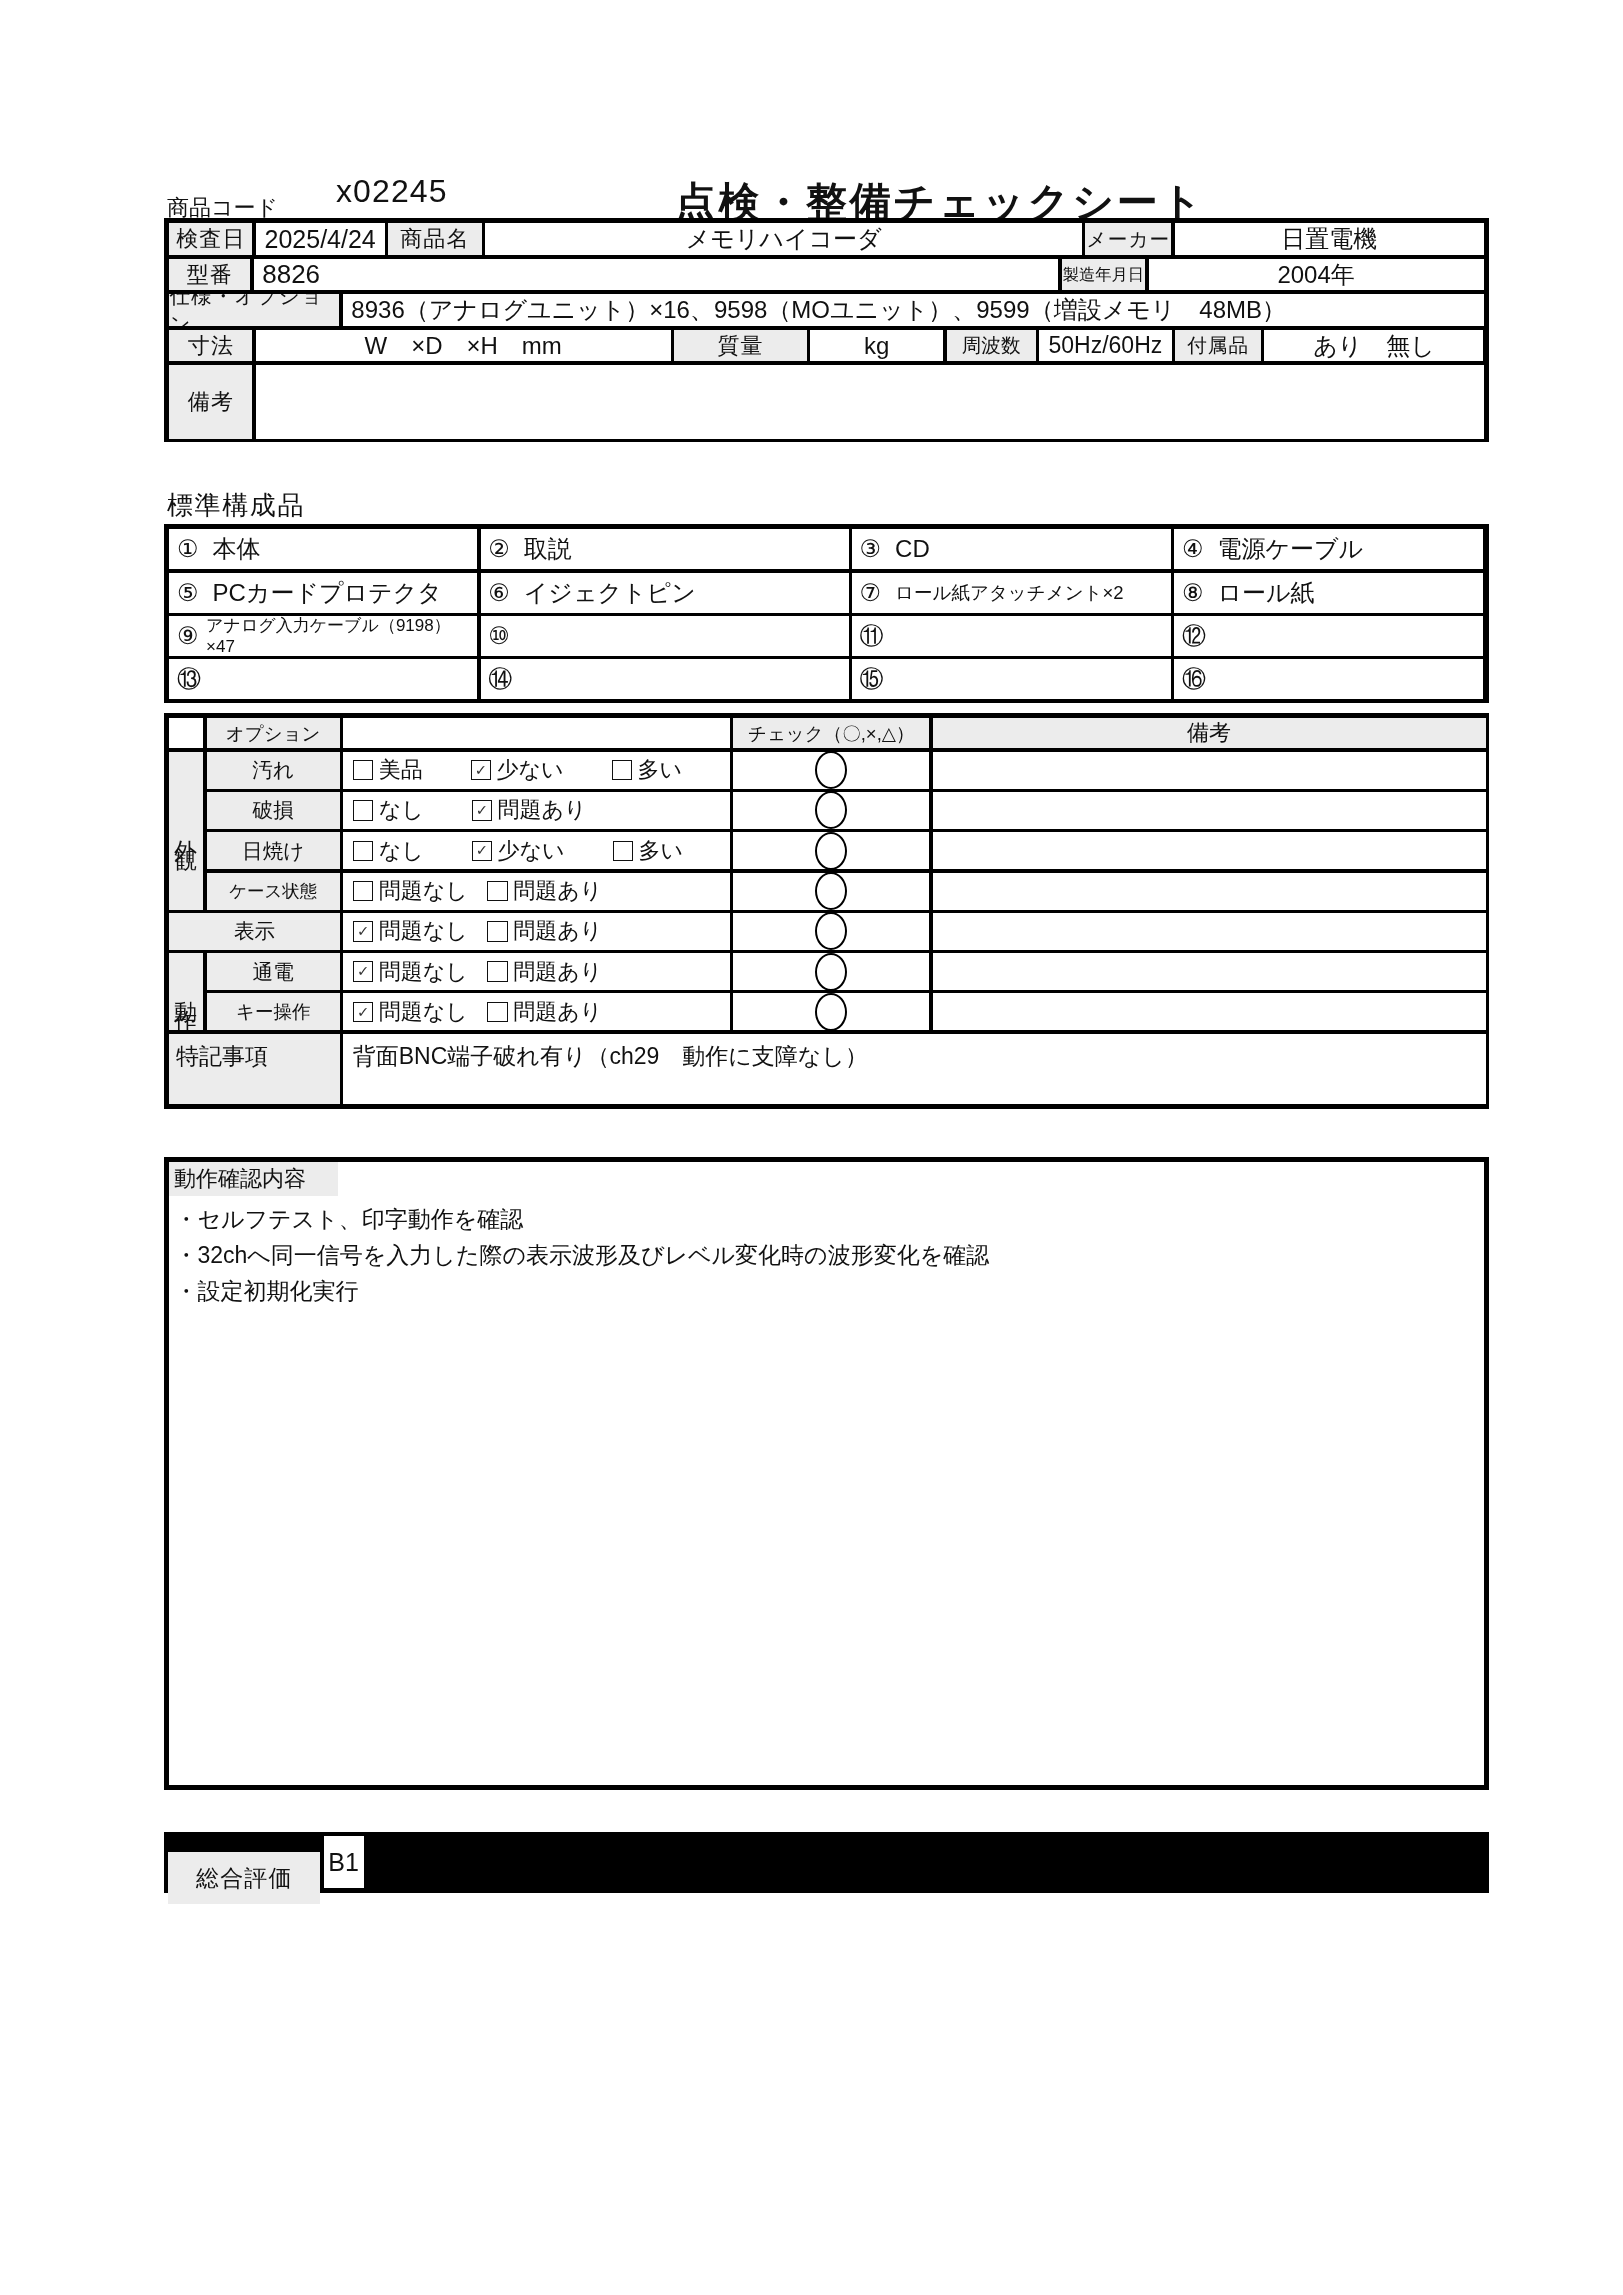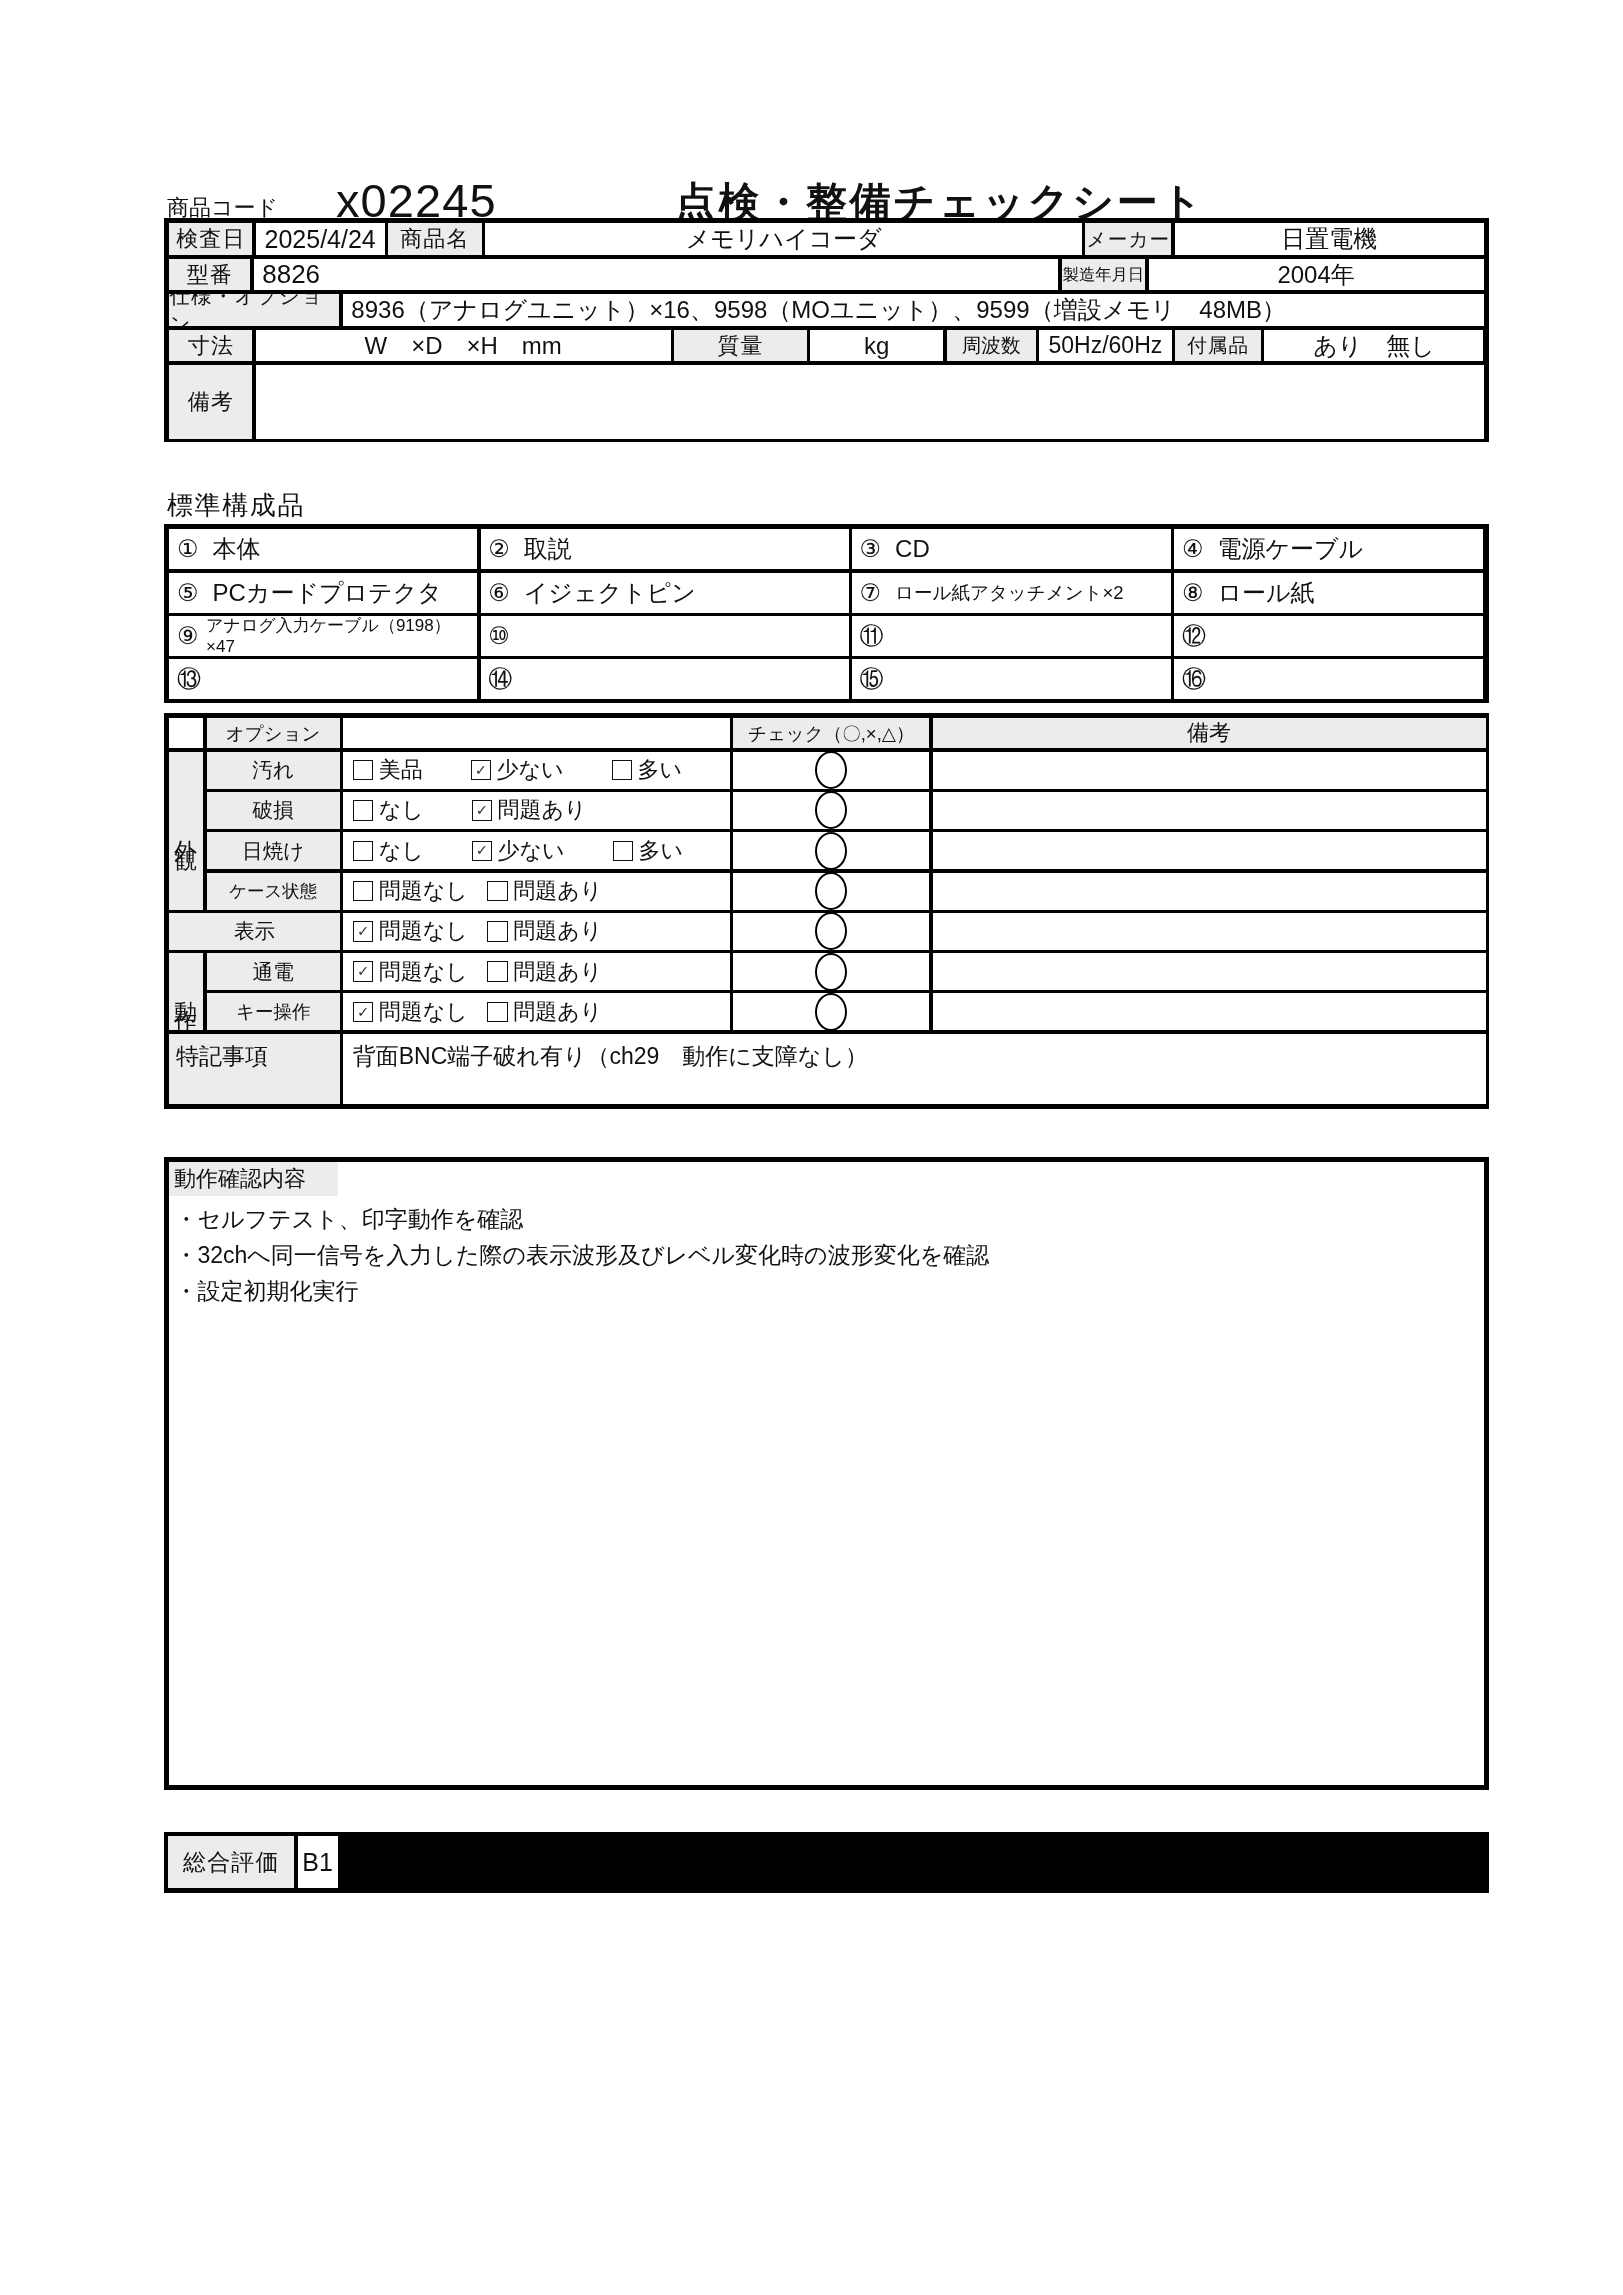--- a/index.html
+++ b/index.html
@@ -6,21 +6,21 @@
   body{width:1623px;height:2295px;position:relative;font-family:"Liberation Sans","DejaVu Sans",sans-serif;color:#111;}
   .abs{position:absolute;box-sizing:border-box;}
   
   .tbl{background:#000;padding:5.4px;display:flex;flex-direction:column;gap:4px;}
   .trow{display:flex;gap:3.3px;}
   .cell{background:#fff;box-sizing:border-box;display:flex;align-items:center;justify-content:center;font-size:24px;overflow:hidden;}
   .lbl{background:#ececec;font-size:22px;letter-spacing:1.1px;}
   .left{justify-content:flex-start;padding-left:8.7px;}
   .sm{font-size:16.3px;letter-spacing:0;}
   .titlebar .code-lbl{position:absolute;left:167px;top:193px;font-size:22px;}
-  .titlebar .code-val{position:absolute;left:336px;top:173px;font-size:47px;letter-spacing:1.1px;}
+  .titlebar .code-val{position:absolute;left:336px;top:173px;font-size:32px;letter-spacing:1.1px;}
   .titlebar .title{position:absolute;left:675px;top:175px;font-size:41px;font-weight:600;letter-spacing:2.7px;margin:0;}
   .heading{position:absolute;left:167px;top:488px;font-size:26px;letter-spacing:1.6px;}
   
   .compgrid{background:#000;padding:5.4px;display:grid;grid-template-columns:308px 368px 319px 309px;grid-template-rows:repeat(4,40px);gap:3.3px;}
   .comp{background:#fff;display:flex;align-items:center;justify-content:flex-start;padding-left:7.6px;gap:14px;font-size:24px;box-sizing:border-box;}
   .comp .num{font-size:24px;flex:none;}
   .comp .nm-sm{font-size:18.5px;}
   .comp .nm-xs{font-size:17px;letter-spacing:0;}
   
   .checkgrid{background:#000;padding:5.4px;display:grid;grid-template-columns:34px 133px 387px 196px 553px;grid-template-rows:30px repeat(7,37px) 70px;gap:3.3px;}
@@ -301,18 +301,18 @@
   <div class="abs opbox" style="left:164px;top:1157px;width:1325px;height:633px;">
     <div class="oplabel">動作確認内容</div>
     <div class="oplist">
       <div>・セルフテスト、印字動作を確認</div>
       <div>・32chへ同一信号を入力した際の表示波形及びレベル変化時の波形変化を確認</div>
       <div>・設定初期化実行</div>
     </div>
   </div>
 
   <div class="abs overall" style="left:164px;top:1832px;width:1325px;height:61px;">
-    <div class="cell lbl ov-lbl" style="width:126px;">総合評価</div>
+    <div class="cell lbl ov-lbl" style="width:152px;margin-top:16px;">総合評価</div>
     <div class="cell ov-grade" style="width:40px;">B1</div>
   </div>
 
 </div>
 
 
 </body></html>

